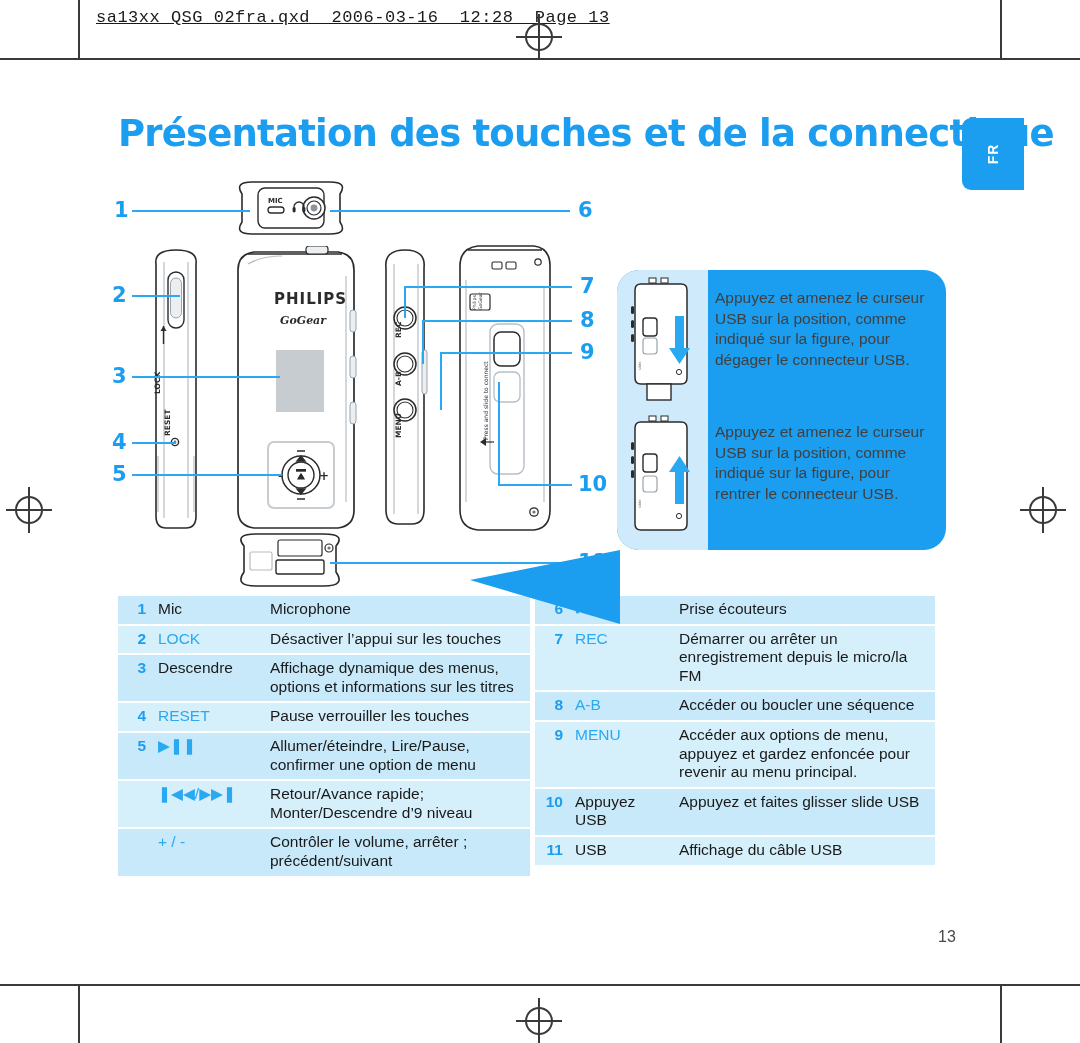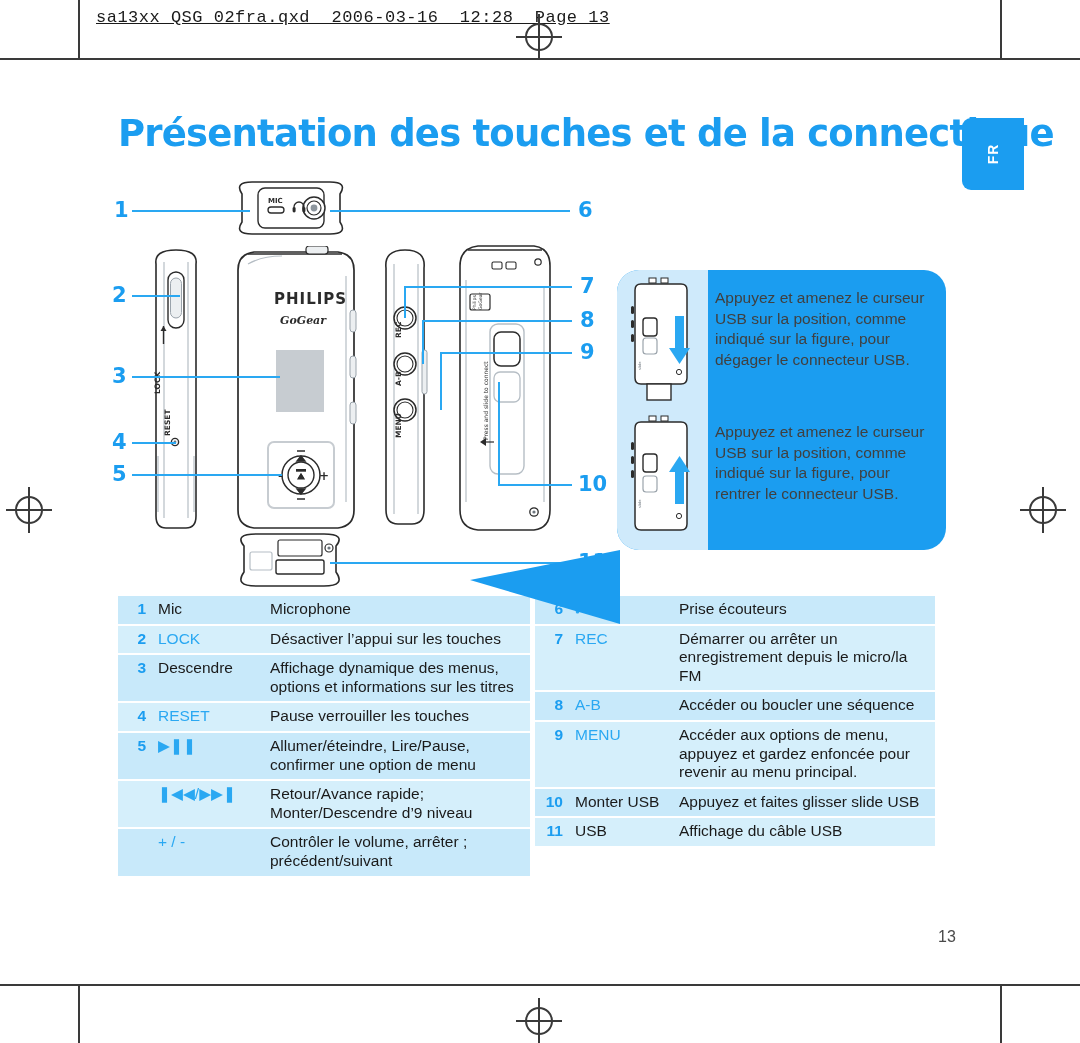--- a/index.html
+++ b/index.html
@@ -342,21 +342,21 @@
     <td class="c-key cyan">A-B</td>
     <td class="c-desc">Accéder ou boucler une séquence</td>
   </tr>
   <tr class="alt">
     <td class="c-num">9</td>
     <td class="c-key cyan">MENU</td>
     <td class="c-desc">Accéder aux options de menu, appuyez et gardez enfoncée pour revenir au menu principal.</td>
   </tr>
   <tr>
     <td class="c-num">10</td>
-    <td class="c-key">Monter USB</td>
+    <td class="c-key">Appuyez USB</td>
     <td class="c-desc">Appuyez et faites glisser slide USB</td>
   </tr>
   <tr class="alt">
     <td class="c-num">11</td>
     <td class="c-key">USB</td>
     <td class="c-desc">Affichage du câble USB</td>
   </tr>
 </tbody>
   </table>
 

